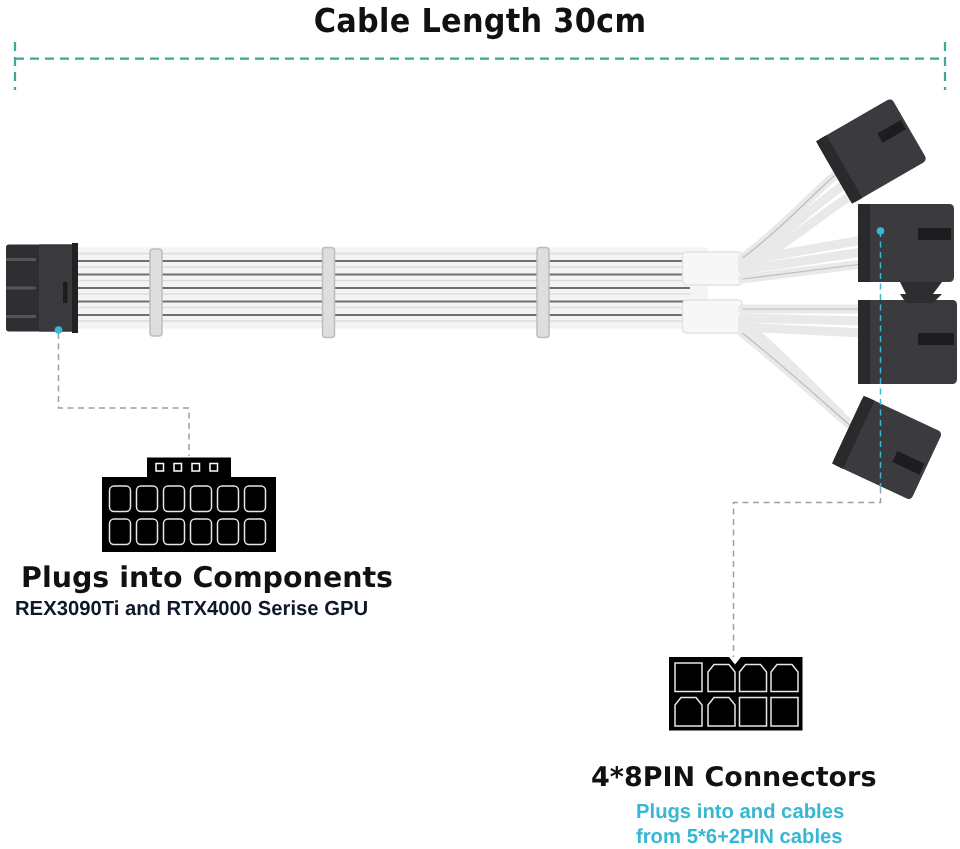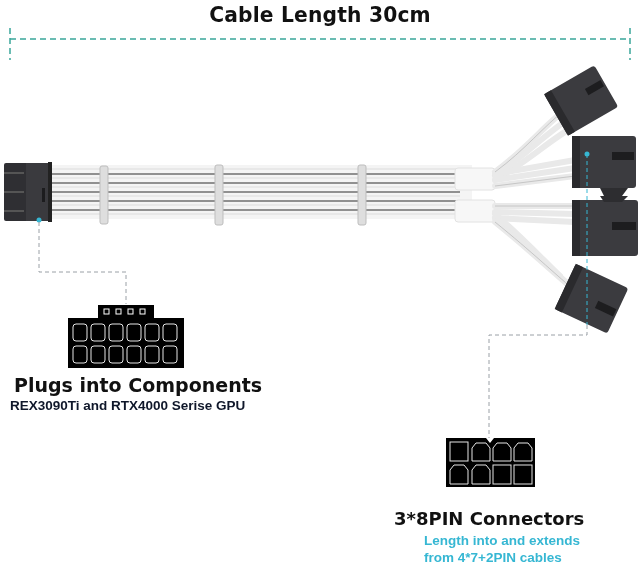--- a/index.html
+++ b/index.html
@@ -160,15 +160,15 @@
       <rect x="514" y="465" width="18" height="19"></rect>
     </g>
   </g>
 </svg>
 
 <div id="title" class="abs">Cable Length 30cm</div>
 
 <div id="plug-heading" class="abs">Plugs into Components</div>
 <div id="plug-sub" class="abs">REX3090Ti and RTX4000 Serise GPU</div>
 
-<div id="pin-heading" class="abs">3*8PIN Connectors</div>
-<div id="pin-sub1" class="abs pin-sub">Length into and extends</div>
-<div id="pin-sub2" class="abs pin-sub">from 4*7+2PIN cables</div>
+<div id="pin-heading" class="abs">4*8PIN Connectors</div>
+<div id="pin-sub1" class="abs pin-sub">Plugs into and cables</div>
+<div id="pin-sub2" class="abs pin-sub">from 5*6+2PIN cables</div>
 
 </body></html>

